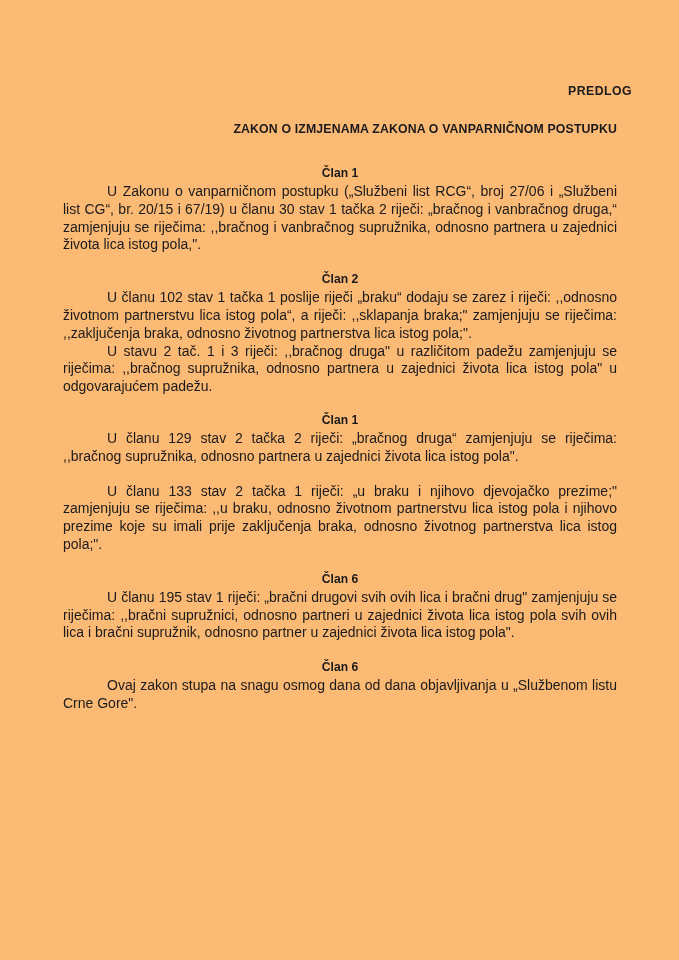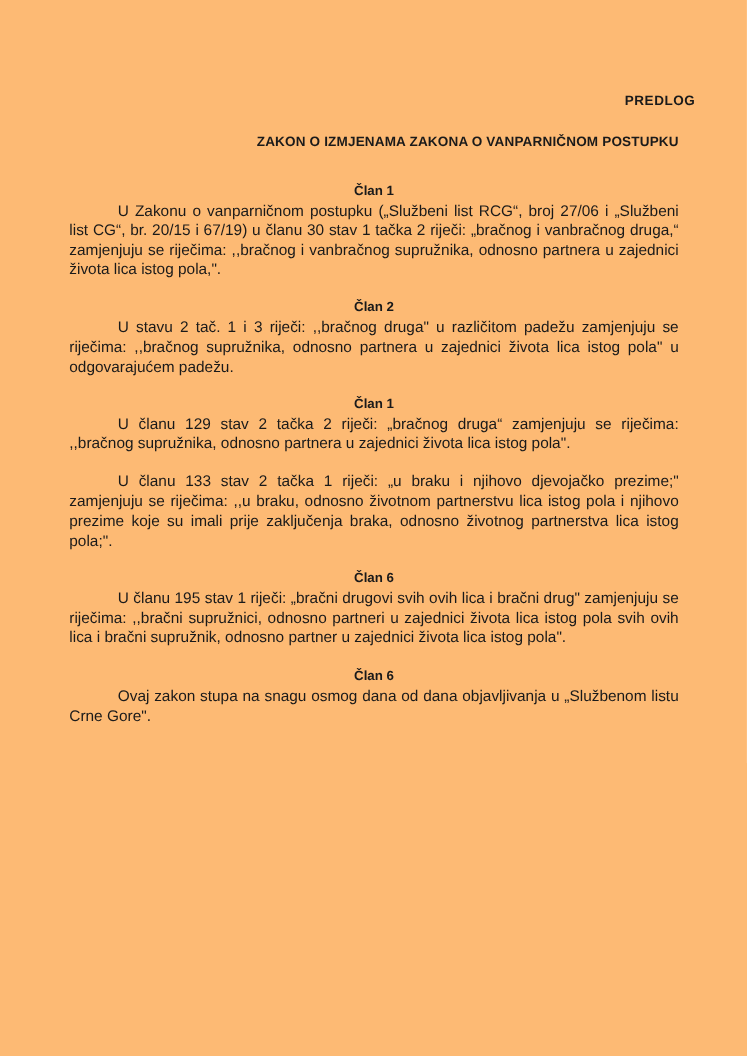--- a/index.html
+++ b/index.html
@@ -94,20 +94,21 @@
 
     <section class="article">
       <h2 class="article-heading">Član 1</h2>
       <p class="para">U Zakonu o vanparničnom postupku („Službeni list RCG“, broj 27/06 i „Službeni list CG“, br. 20/15 i 67/19) u članu 30 stav 1 tačka 2 riječi: „bračnog i vanbračnog druga,“ zamjenjuju se riječima: ,,bračnog i vanbračnog supružnika, odnosno partnera u zajednici života lica istog pola,".</p>
     </section>
 
     <div class="gap-1"></div>
 
     <section class="article">
       <h2 class="article-heading">Član 2</h2>
+      <p class="para">U članu 102 stav 1 tačka 1 poslije riječi „braku“ dodaju se zarez i riječi: ,,odnosno životnom partnerstvu lica istog pola“, a riječi: ,,sklapanja braka;" zamjenjuju se riječima: ,,zaključenja braka, odnosno životnog partnerstva lica istog pola;".</p>
       <p class="para">U stavu 2 tač. 1 i 3 riječi: ,,bračnog druga" u različitom padežu zamjenjuju se riječima: ,,bračnog supružnika, odnosno partnera u zajednici života lica istog pola" u odgovarajućem padežu.</p>
     </section>
 
     <div class="gap-2"></div>
 
     <section class="article">
       <h2 class="article-heading">Član 1</h2>
       <p class="para">U članu 129 stav 2 tačka 2 riječi: „bračnog druga“ zamjenjuju se riječima: ,,bračnog supružnika, odnosno partnera u zajednici života lica istog pola".</p>
     </section>
 

